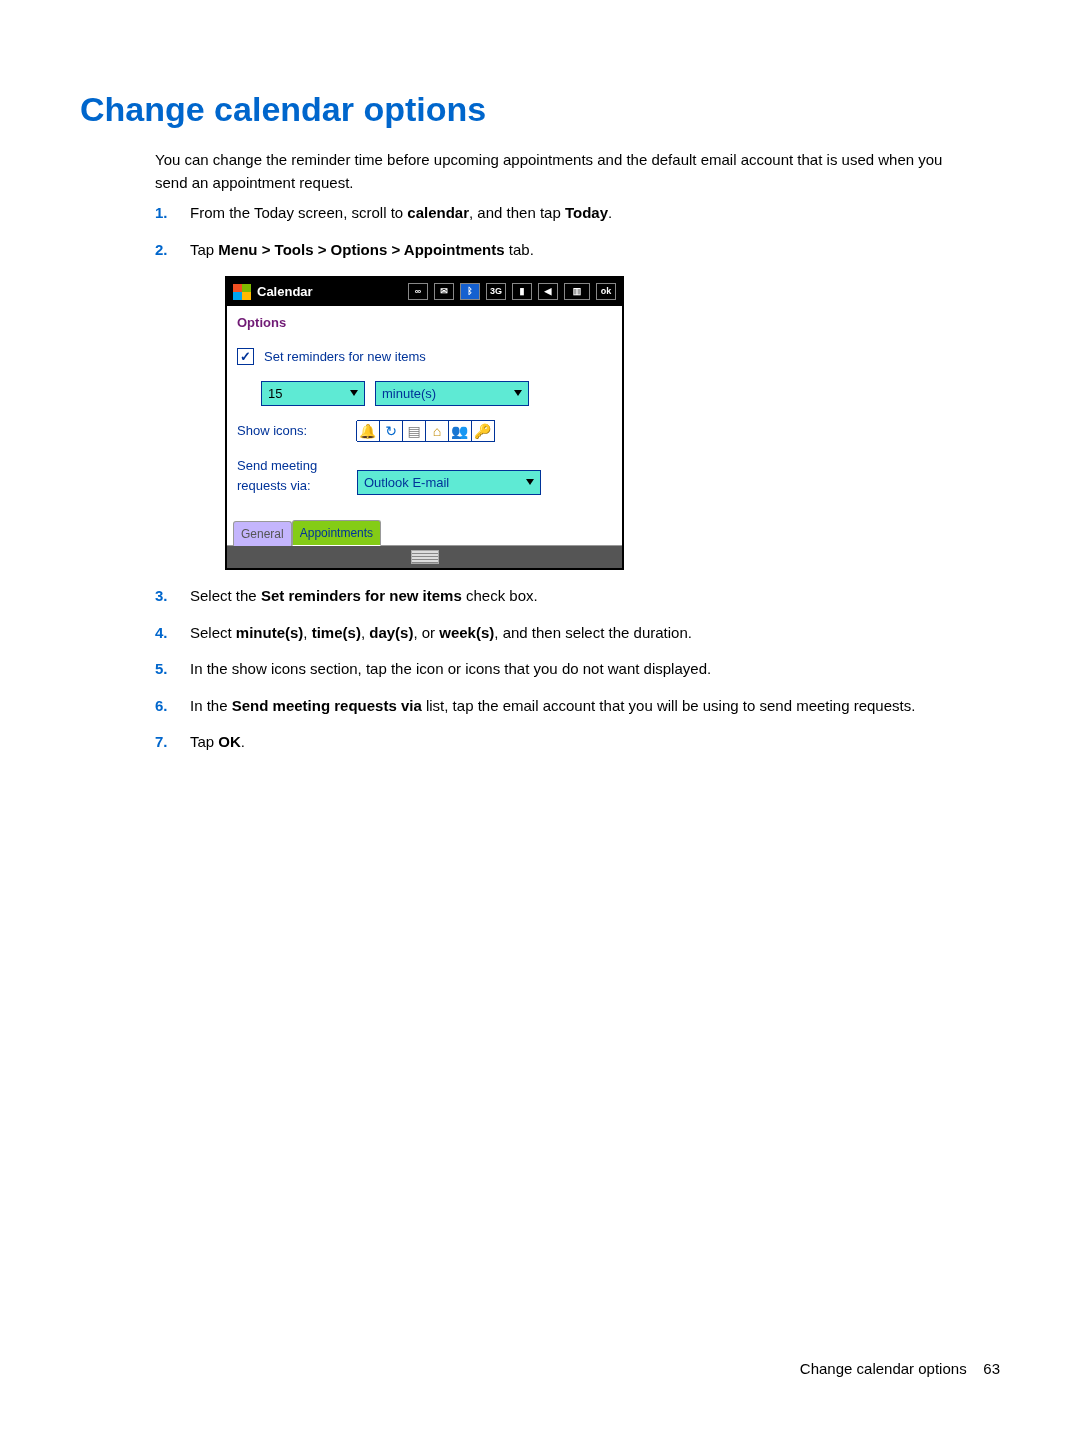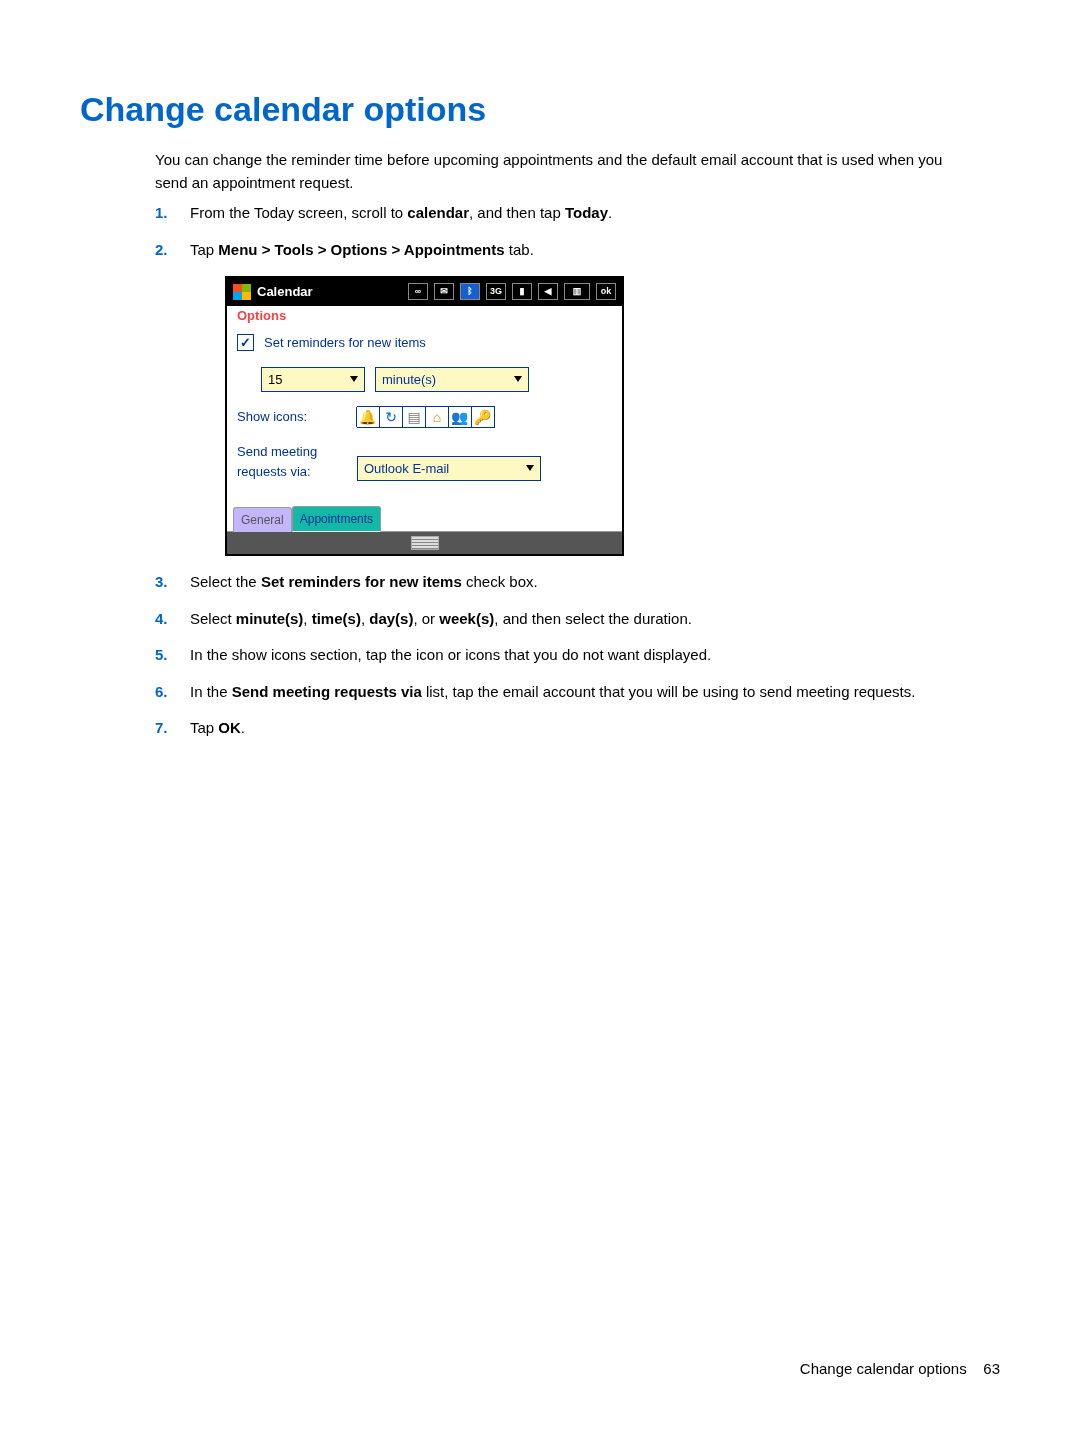--- a/index.html
+++ b/index.html
@@ -83,23 +83,23 @@
   .device .titlebar .ticon {
     width: 18px; height: 15px;
     border: 1px solid #888;
     background: #000;
     font-size: 9px;
     display: inline-flex;
     align-items: center; justify-content: center;
     color: #fff;
   }
   .device .subheader {
-    color: #ef4444;
+    color: #701a75;
     font-weight: bold;
-    padding: 0 10px;
+    padding: 7px 10px;
   }
   .device .content {
     padding: 8px 10px 12px 10px;
     color: #003399;
   }
   .device .row {
     display: flex;
     align-items: center;
     gap: 10px;
     margin-bottom: 14px;
@@ -108,21 +108,21 @@
     width: 15px; height: 15px;
     border: 1px solid #003399;
     display: inline-flex;
     align-items: center; justify-content: center;
     font-size: 13px; font-weight: bold;
     color: #003399;
     background: #fff;
   }
   .device .select {
     border: 1px solid #003399;
-    background: #fef9c3;
+    background: #5eead4;
     color: #003399;
     padding: 2px 6px;
     display: inline-flex;
     align-items: center;
     justify-content: space-between;
     gap: 8px;
     font-size: 13px;
   }
   .device .select .arrow {
     width: 0; height: 0;
@@ -161,21 +161,21 @@
     border-bottom: none;
     border-radius: 3px 3px 0 0;
     padding: 3px 7px;
     font-size: 12px;
     color: #555;
     background: #c4b5fd;
     position: relative;
     top: 1px;
   }
   .device .tab.active {
-    background: #14b8a6;
+    background: #84cc16;
     color: #003399;
     z-index: 2;
     border-bottom: 1px solid #fff;
     top: 1px;
   }
   .device .bottombar {
     background: #555;
     height: 22px;
     display: flex;
     align-items: center;

